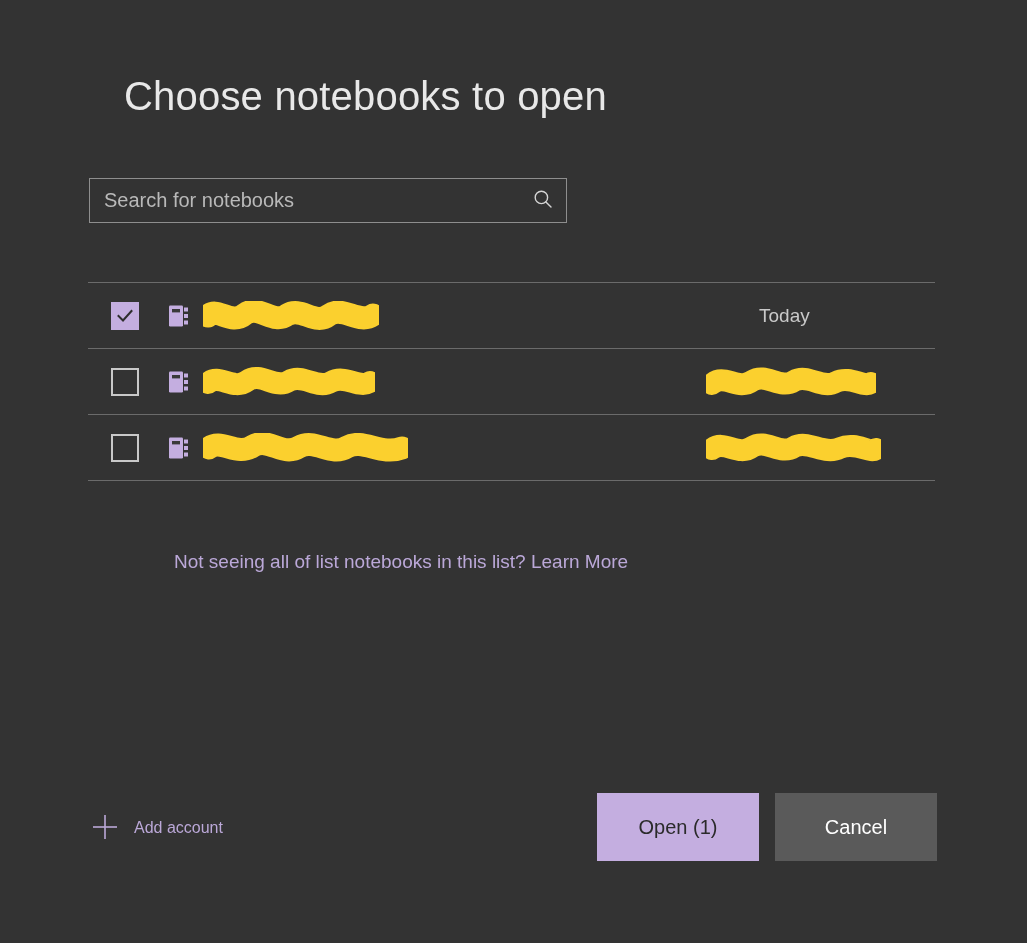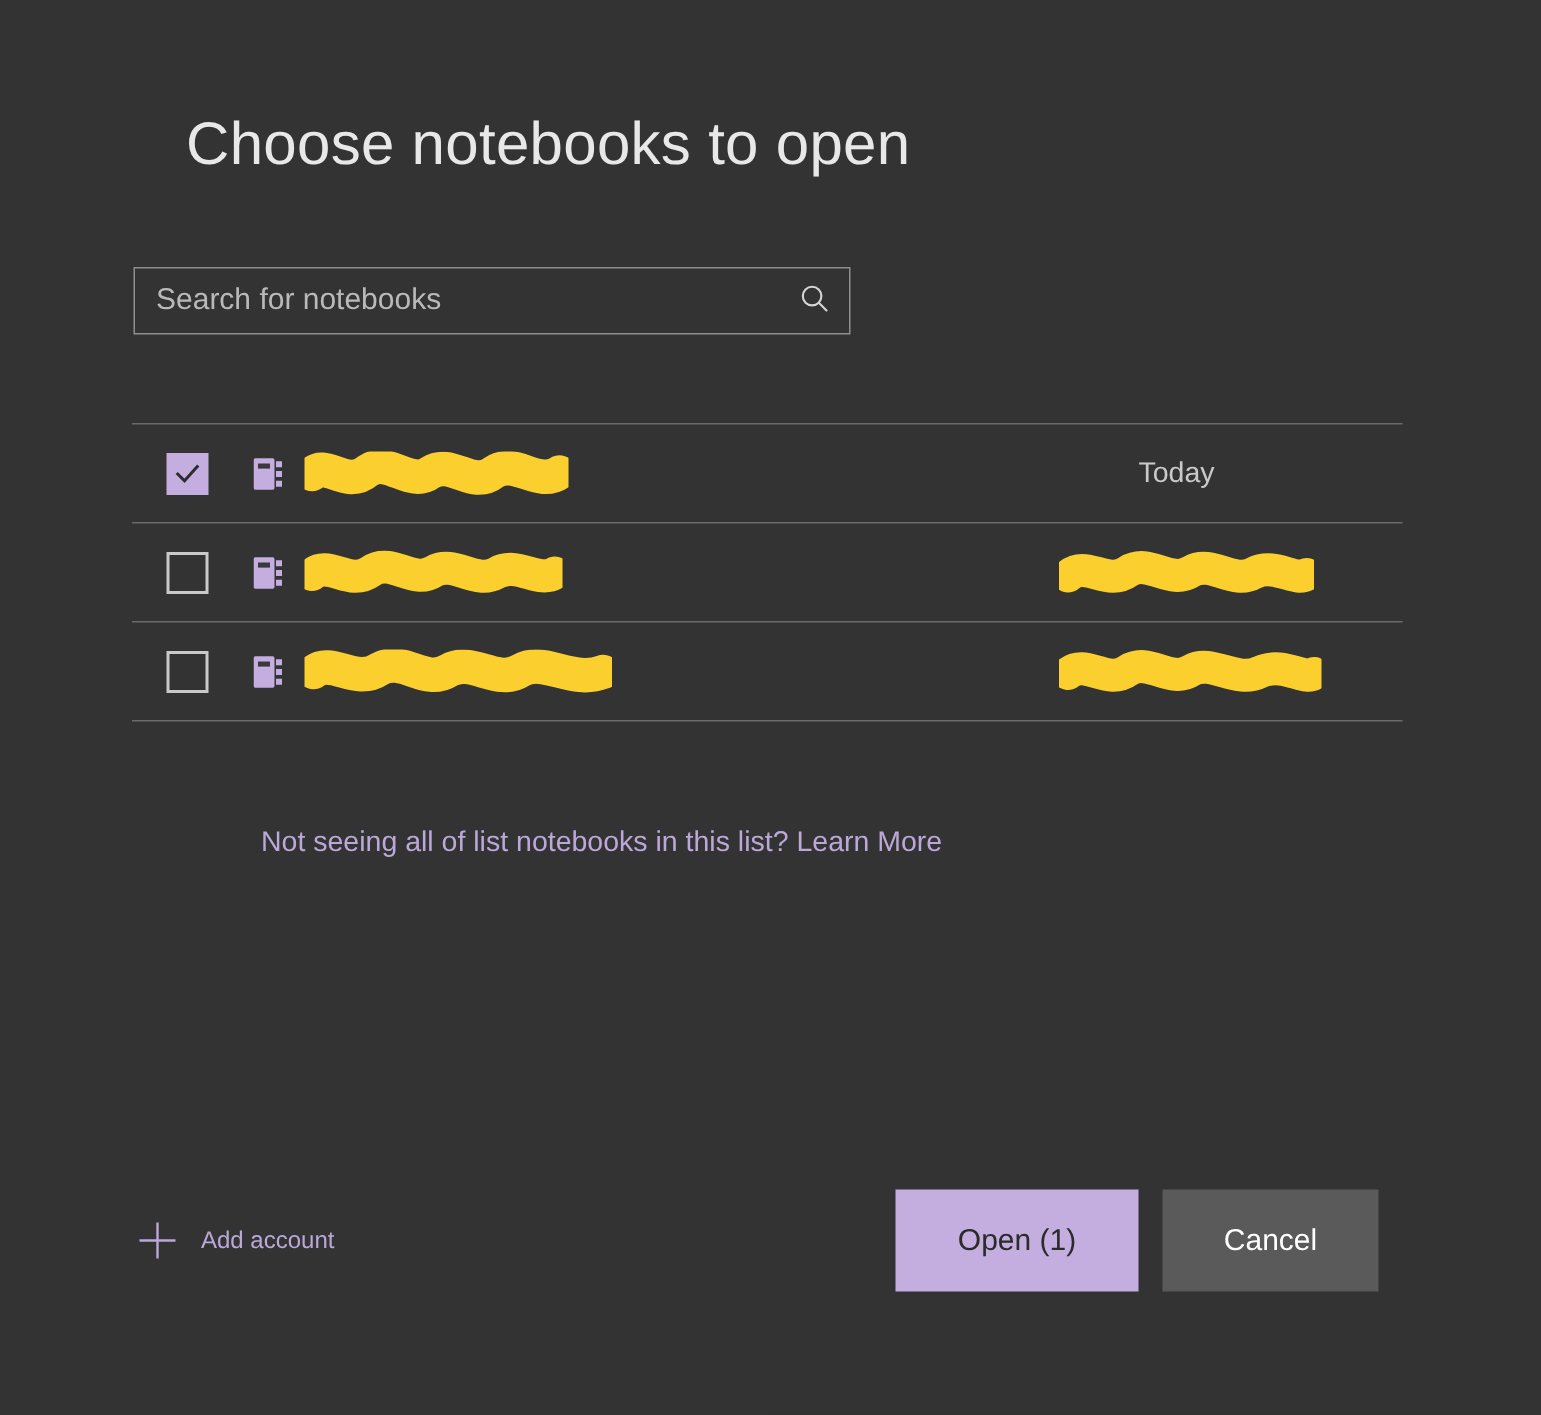--- a/index.html
+++ b/index.html
@@ -203,21 +203,21 @@
     padding: 0;
   }
   .btn-open {
     left: 597px;
     width: 162px;
     background: #c4aee0;
     color: #2b2b2b;
   }
   .btn-cancel {
     left: 775px;
-    width: 144px;
+    width: 162px;
     background: #5a5a5a;
     color: #ffffff;
   }
 </style>
 </head>
 <body>
 
 <div class="page-title">Choose notebooks to open</div>
 
 <div class="search-wrap">

